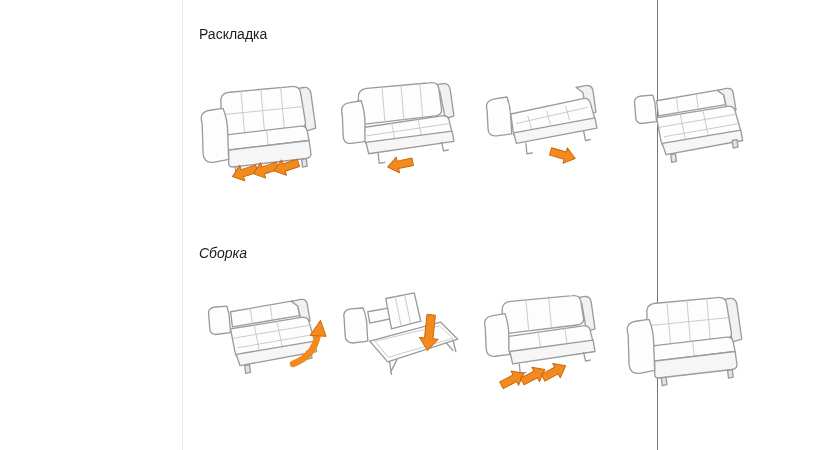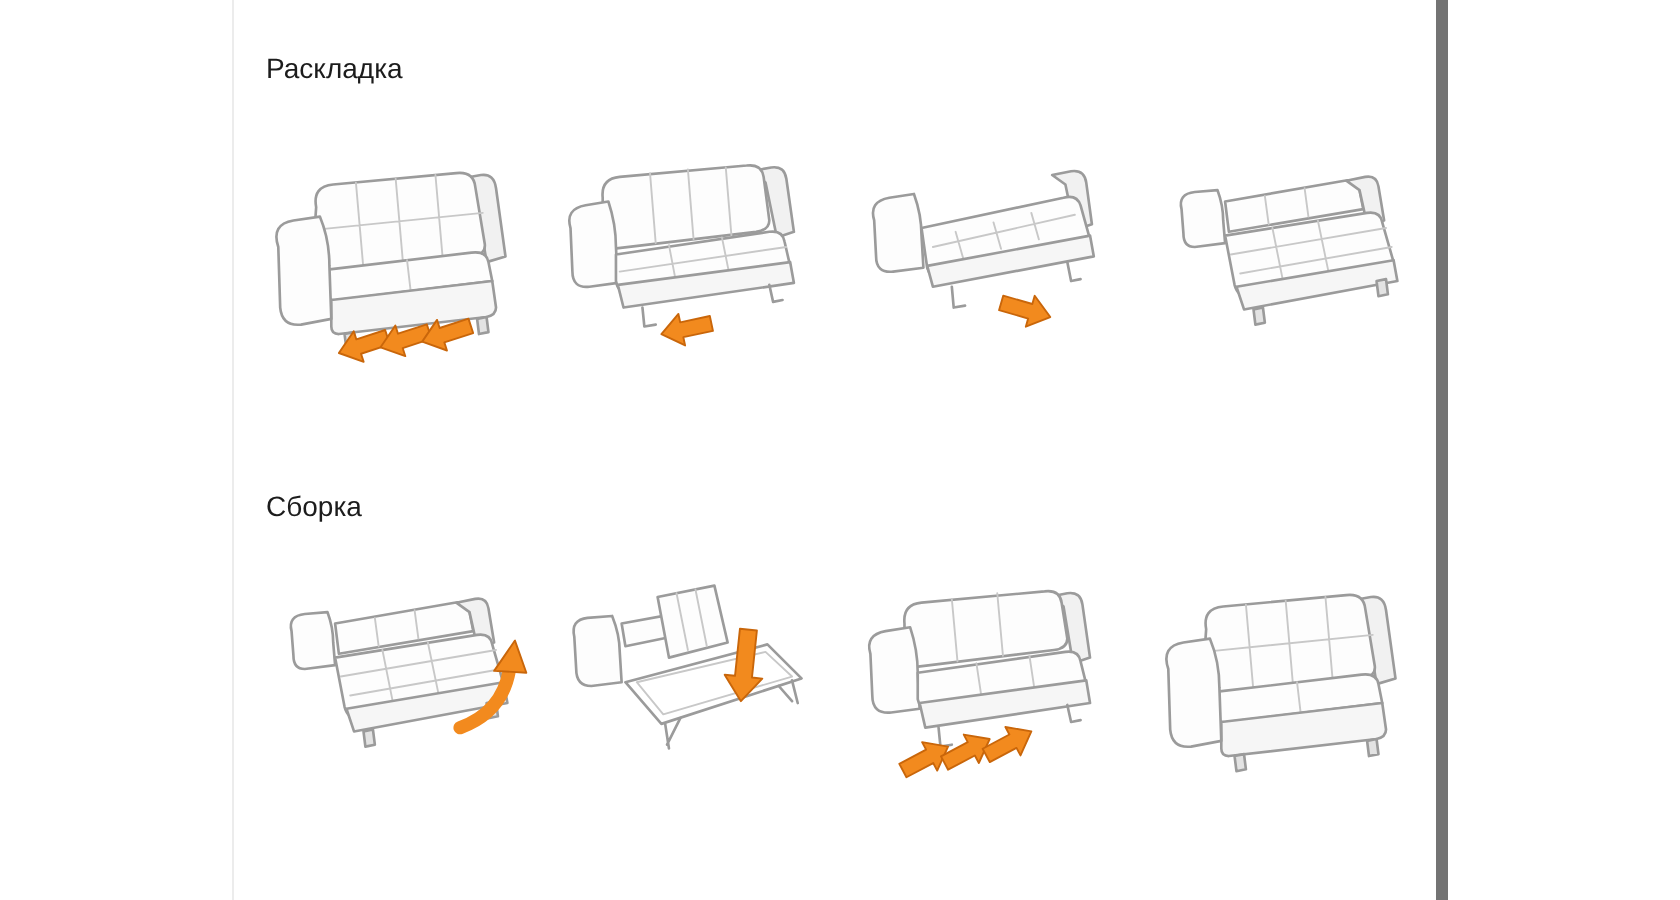--- a/index.html
+++ b/index.html
@@ -3,28 +3,28 @@
 <meta charset="utf-8">
 <style>
   html,body{margin:0;padding:0;}
   body{
     width:840px;height:450px;overflow:hidden;
     background:#ffffff;
     font-family:"Liberation Sans", sans-serif;
   }
   .page{width:840px;height:450px;display:flex;justify-content:center;background:#ffffff;}
   .content{
-    width:608px;height:450px;box-sizing:border-box;
-    border-left:1px solid #ececec;border-right:6px solid #737373;
+    width:476px;height:450px;box-sizing:border-box;
+    border-left:1px solid #ececec;border-right:1px solid #737373;
     padding:26px 4px 0 4px;
   }
   .section-title{
     font-size:14px;color:#1c1c1c;margin:0 0 0 12px;line-height:17px;
   }
-  .section-title.second{margin-top:38px;}
+  .section-title.second{margin-top:38px;font-style:italic;}
   .steps-row{
     display:grid;grid-template-columns:repeat(4,1fr);
     align-items:center;height:150px;margin-top:14px;
   }
   .steps-row.second{margin-top:6px;}
   .step-cell{display:flex;justify-content:center;align-items:center;}
   .step-cell svg{width:142px;height:114px;display:block;}
 </style>
 </head>
 <body>

